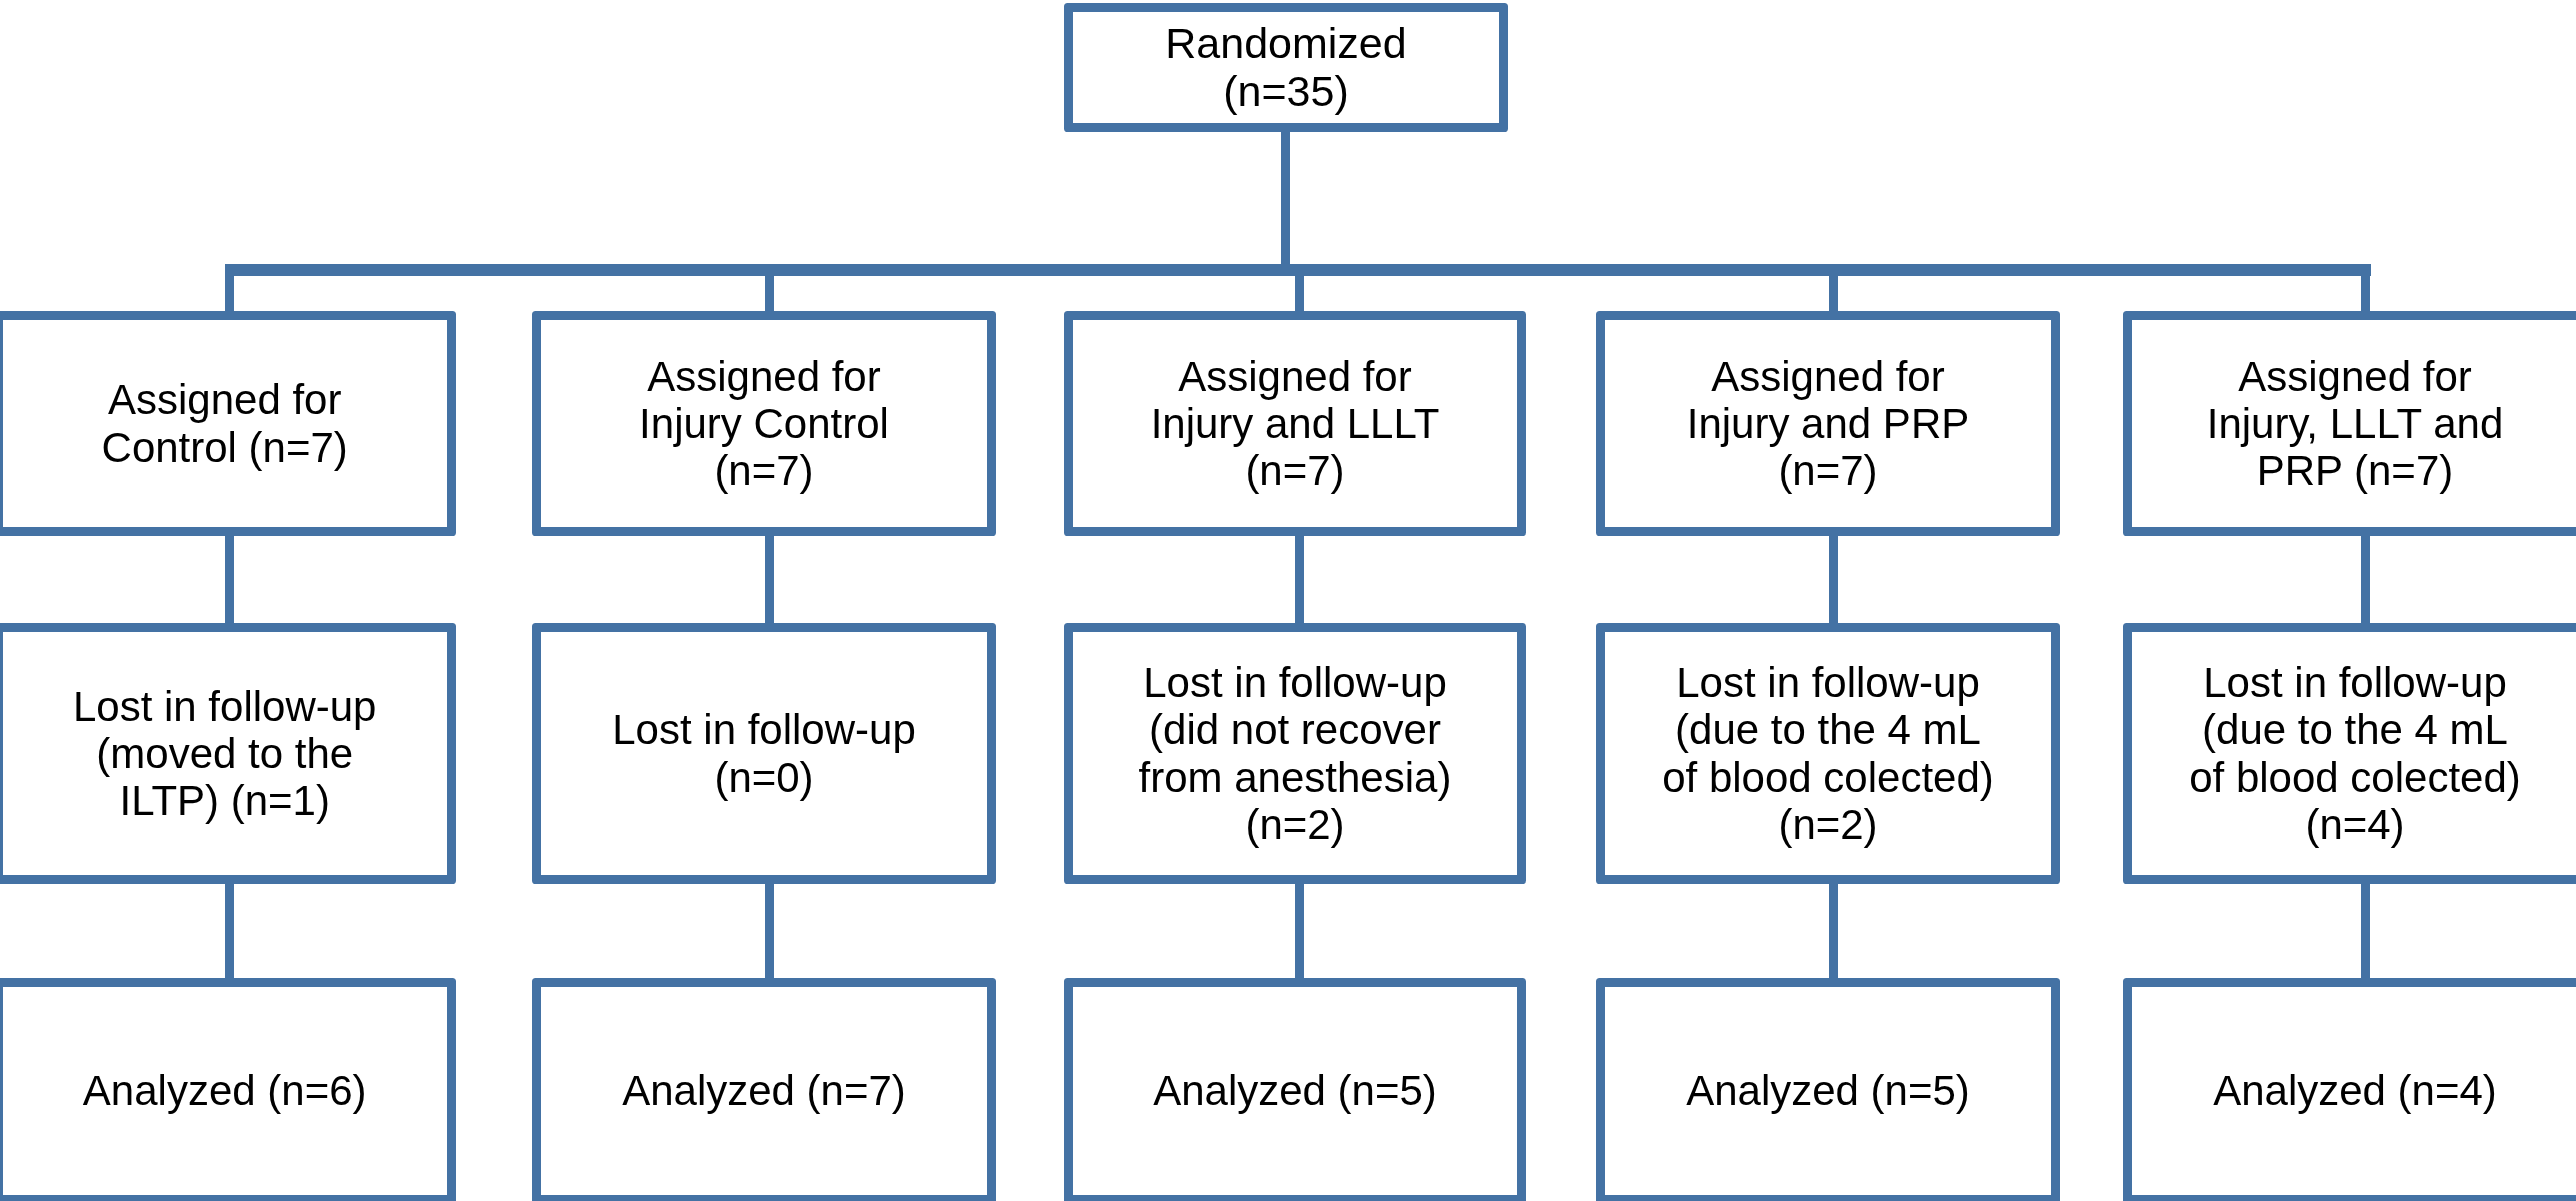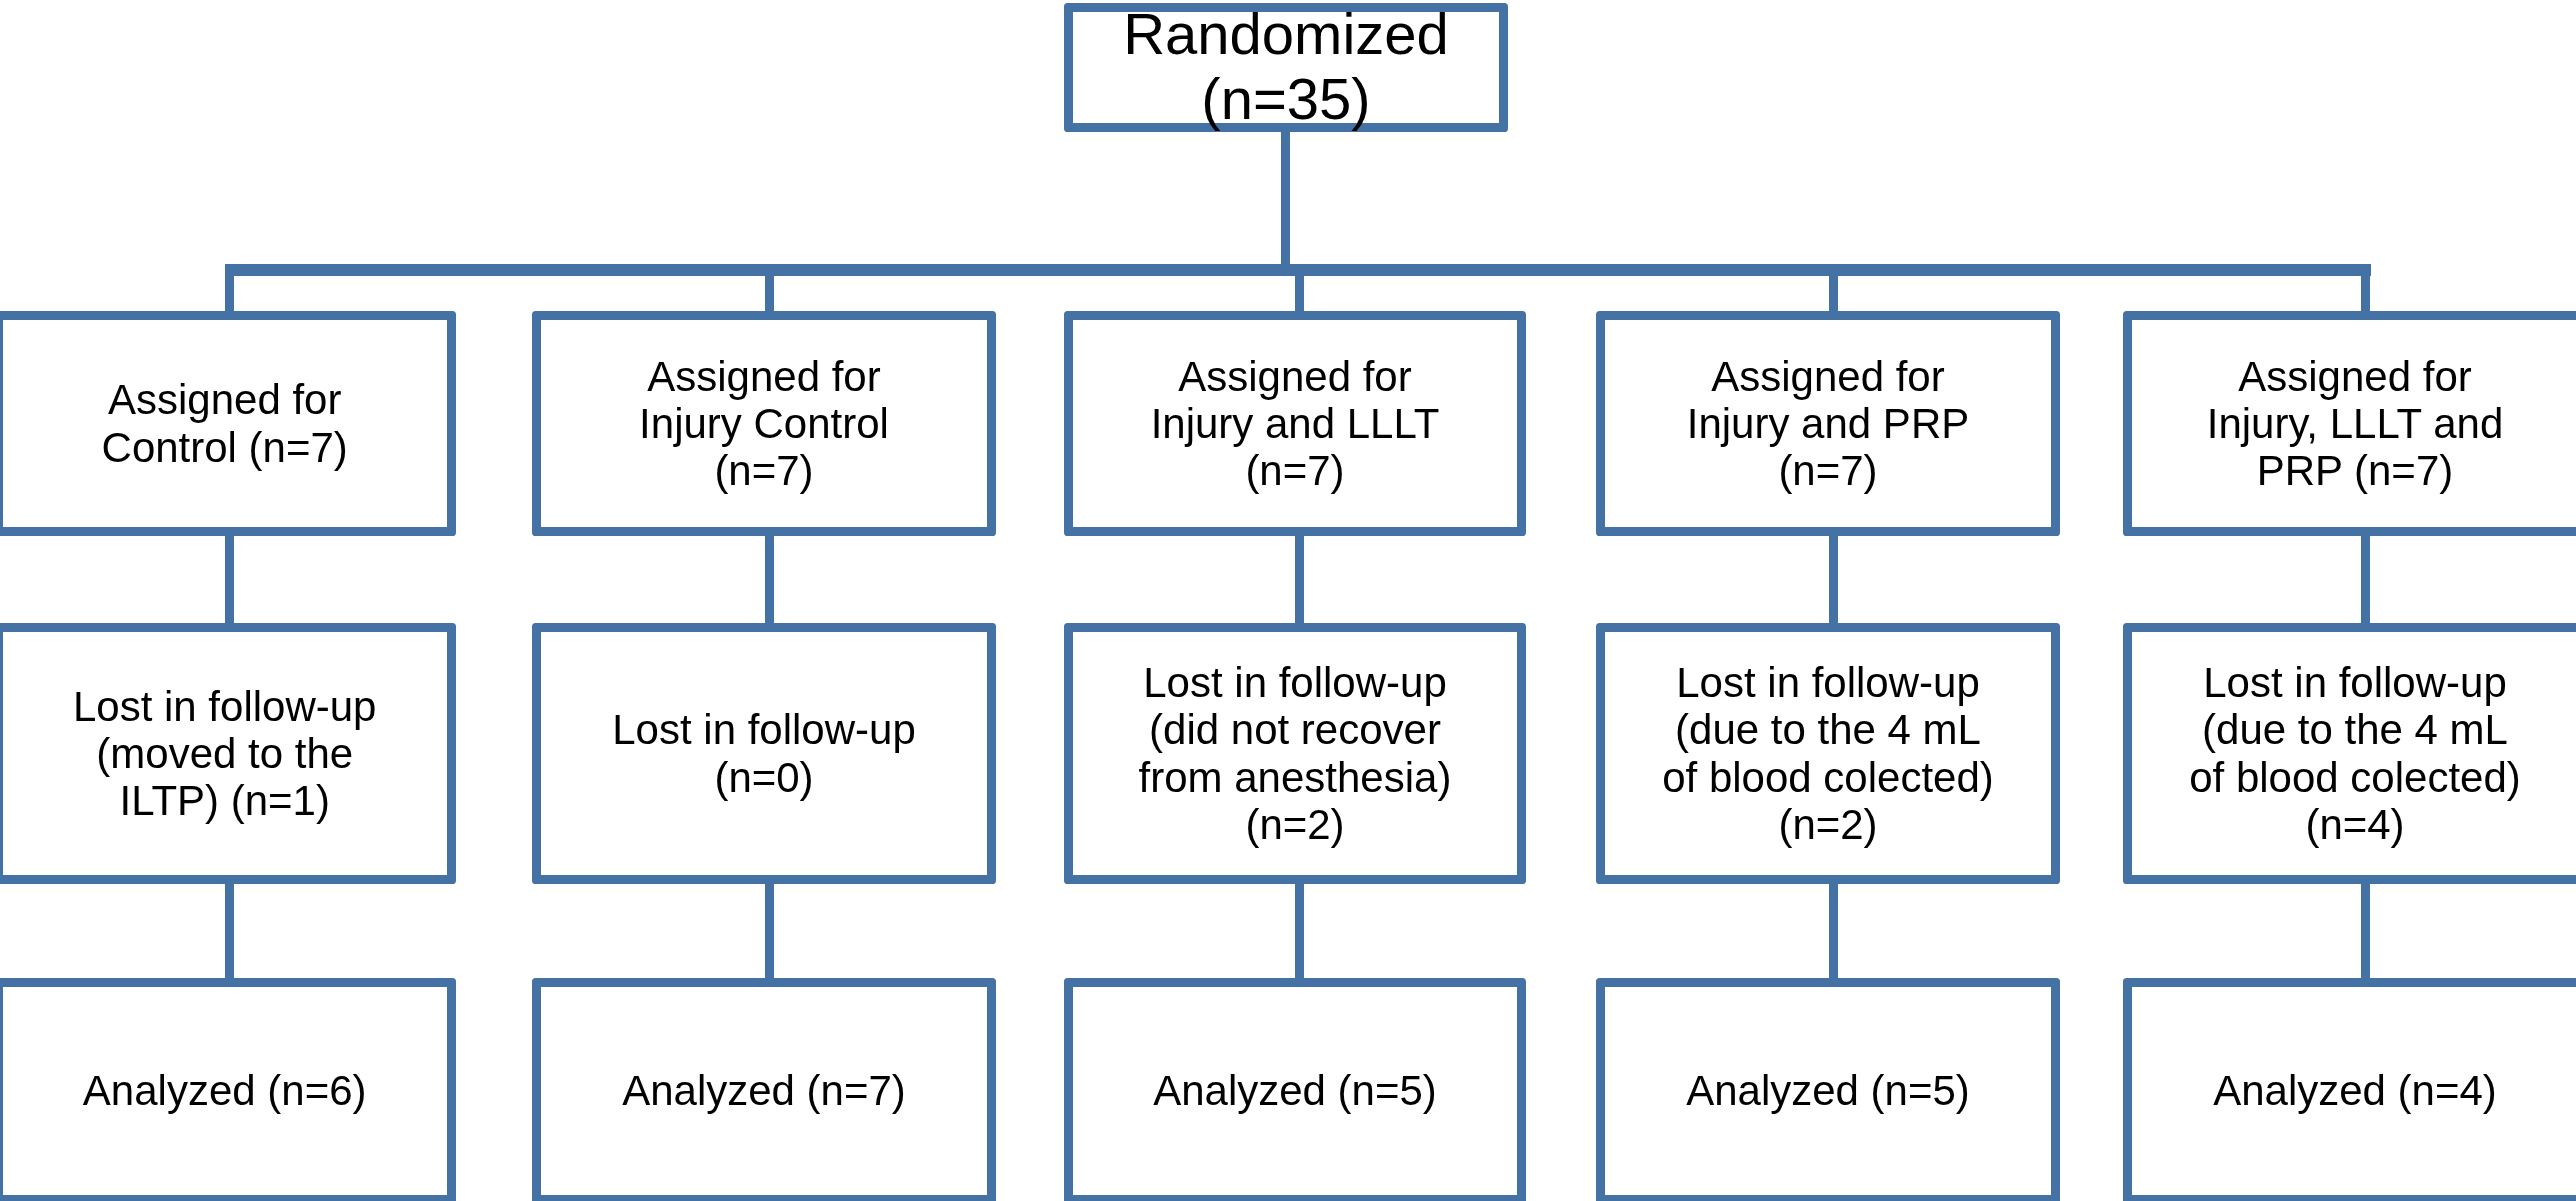--- a/index.html
+++ b/index.html
@@ -24,21 +24,21 @@
     display: flex;
     align-items: center;
     justify-content: center;
     text-align: center;
     color: #000000;
     font-size: 42px;
     line-height: 1.12;
     padding: 5.4px 12.7px;
     white-space: pre-line;
   }
-  .node.top { font-size: 58px; }
+  .node.top { font-size: 43px; }
   .connector {
     position: absolute;
     background: #4472A4;
   }
   .v { width: 9px; }
   .h { height: 9px; }
 </style>
 </head>
 <body>
 

